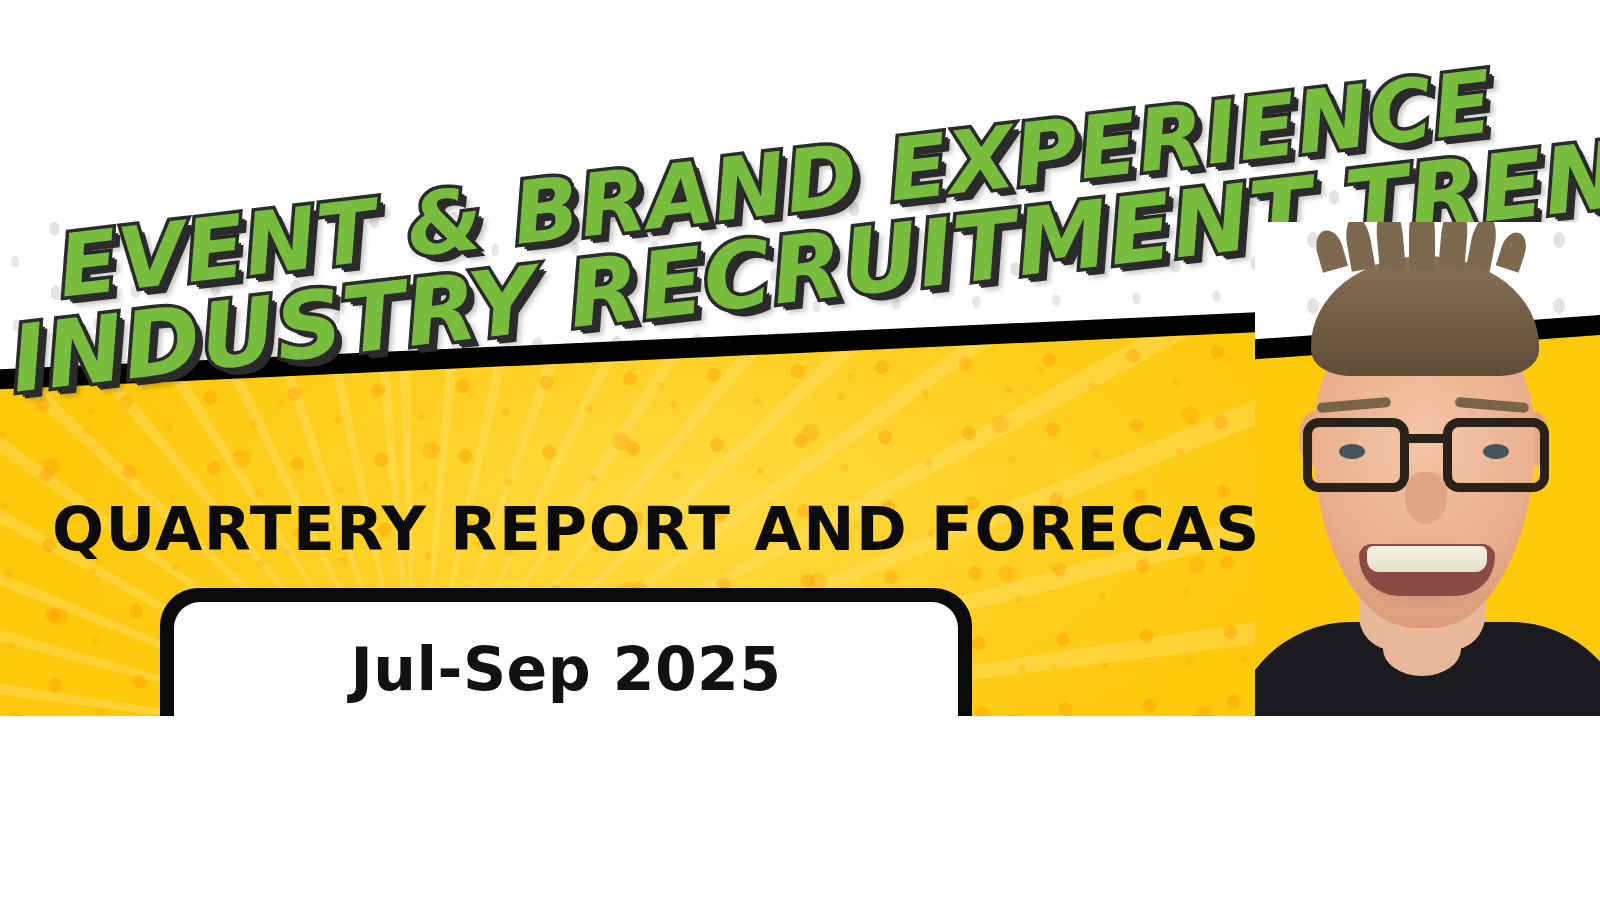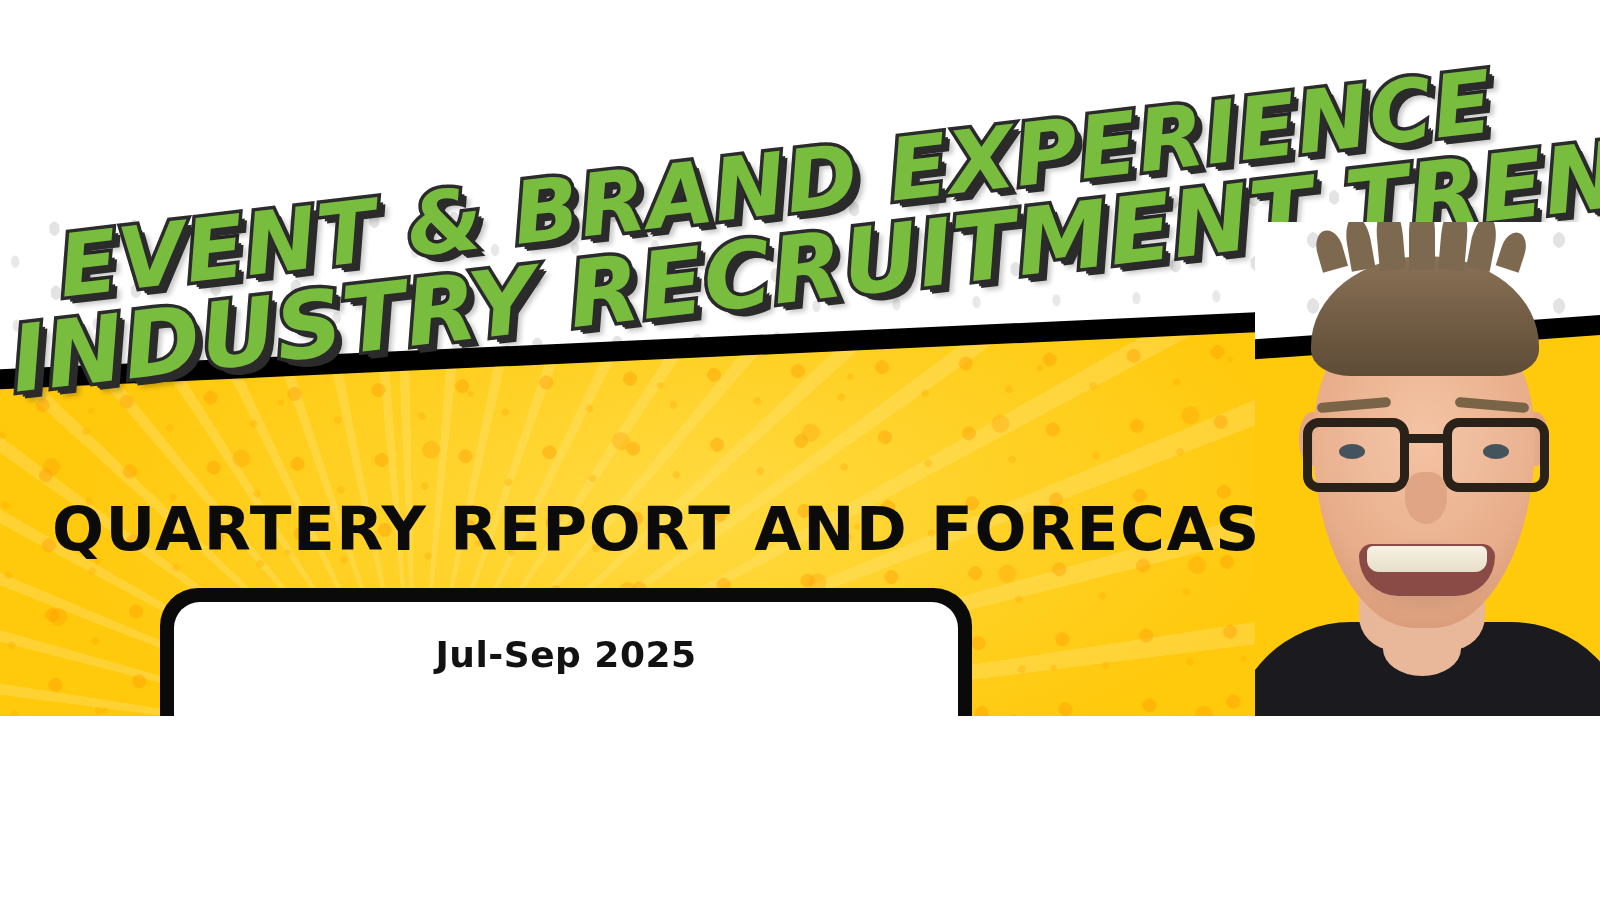--- a/index.html
+++ b/index.html
@@ -70,21 +70,21 @@
       font-family:"DejaVu Sans", sans-serif; font-weight:bold;
       font-size:60px; letter-spacing:1.5px; color:#0b0b0b; white-space:nowrap;
       transform:scaleX(1.02); transform-origin:0 50%; }
 
   
   .date-card { position:absolute; left:160px; top:588px; width:812px; height:200px;
       background:#0a0a0a; border-radius:38px 38px 0 0; }
   .date-card-inner { position:absolute; left:14px; top:14px; right:14px; bottom:0;
       background:#ffffff; border-radius:26px 26px 0 0; }
   .date-text { position:absolute; left:0; right:0; top:32px; text-align:center;
-      font-family:"DejaVu Sans", sans-serif; font-weight:bold; font-size:36px;
+      font-family:"DejaVu Sans", sans-serif; font-weight:bold; font-size:60px;
       color:#121212; letter-spacing:.5px; }
 
   
   .photo { position:absolute; left:1255px; top:222px; width:345px; height:494px;
       overflow:hidden; }
   .ph-bg { position:absolute; inset:0; background:#ffffff; }
   .ph { position:absolute; }
 
   
   .ph-neck  { left:104px; top:318px; width:126px; height:110px;

